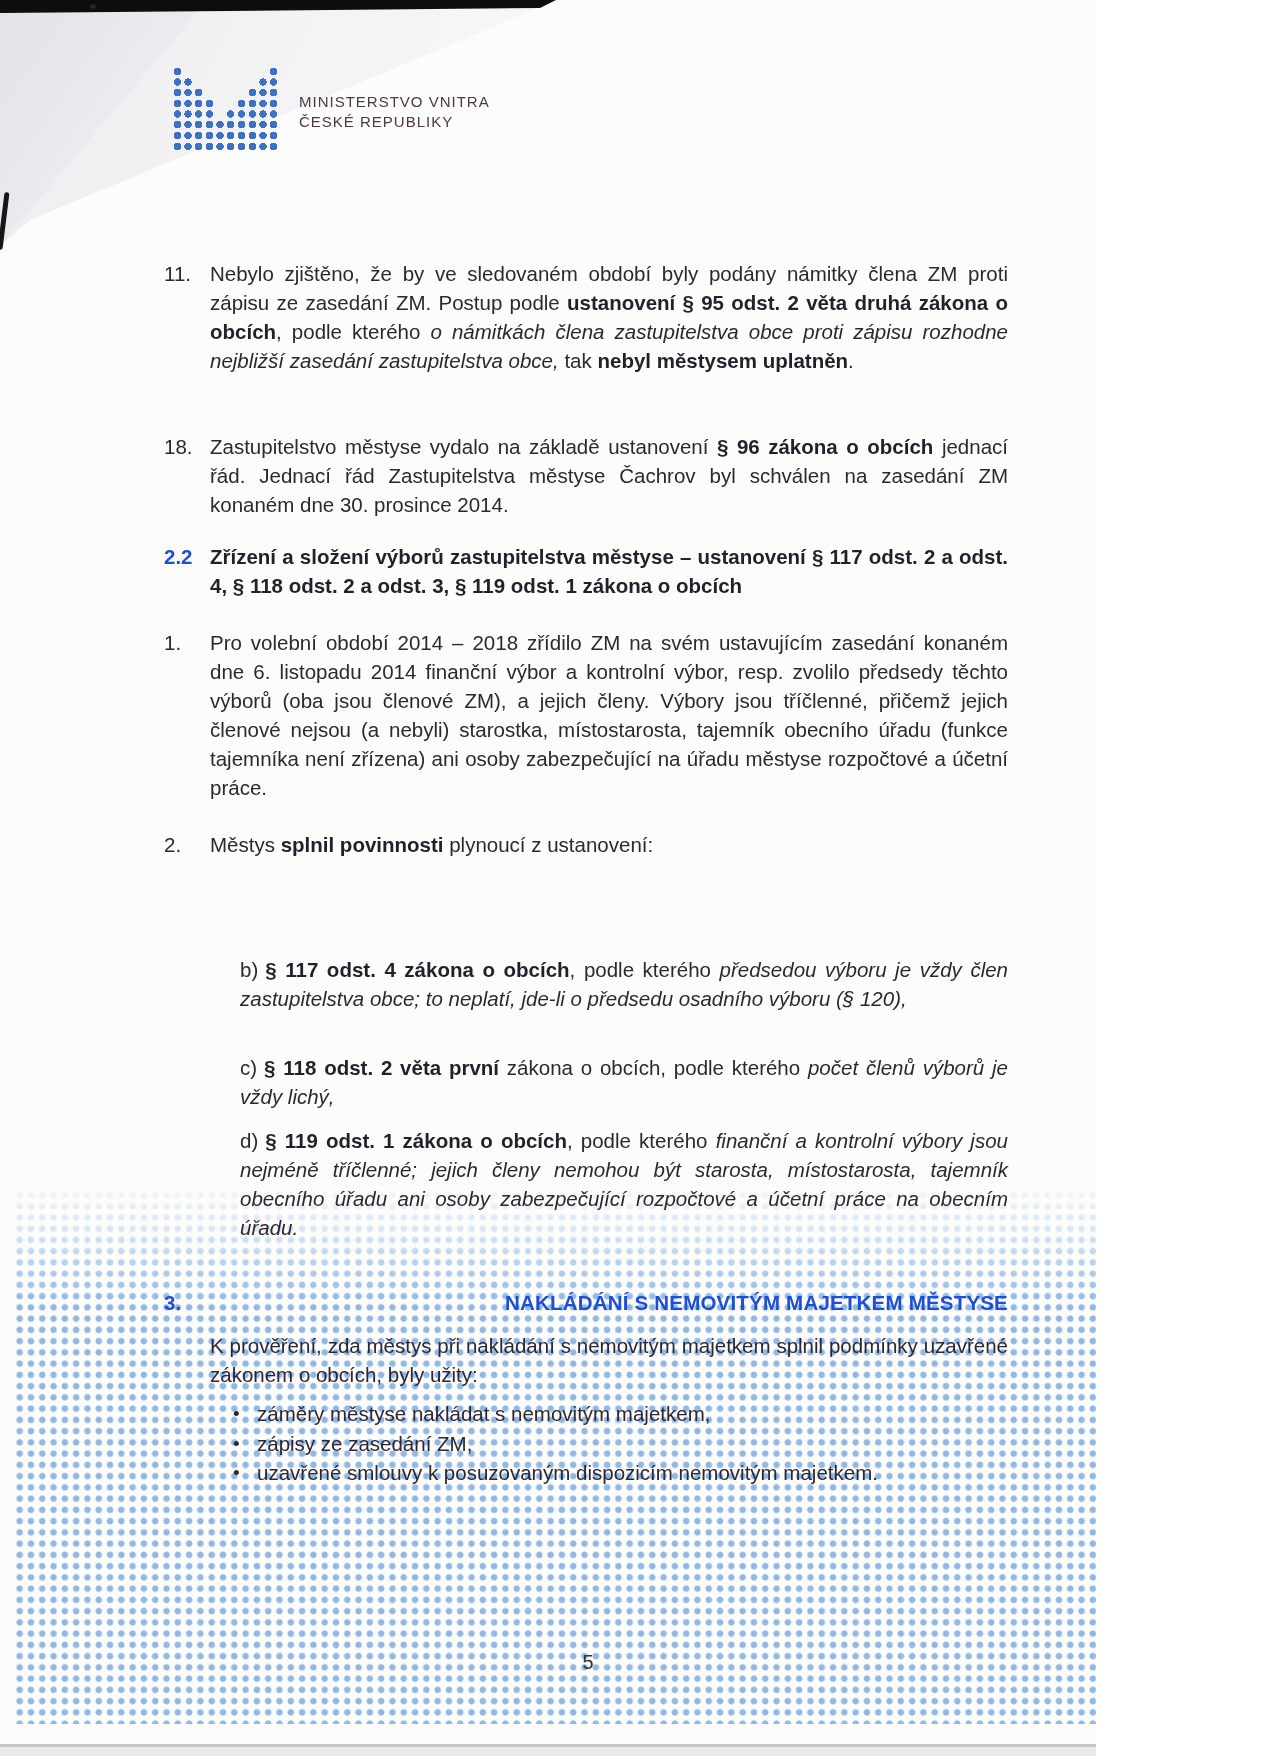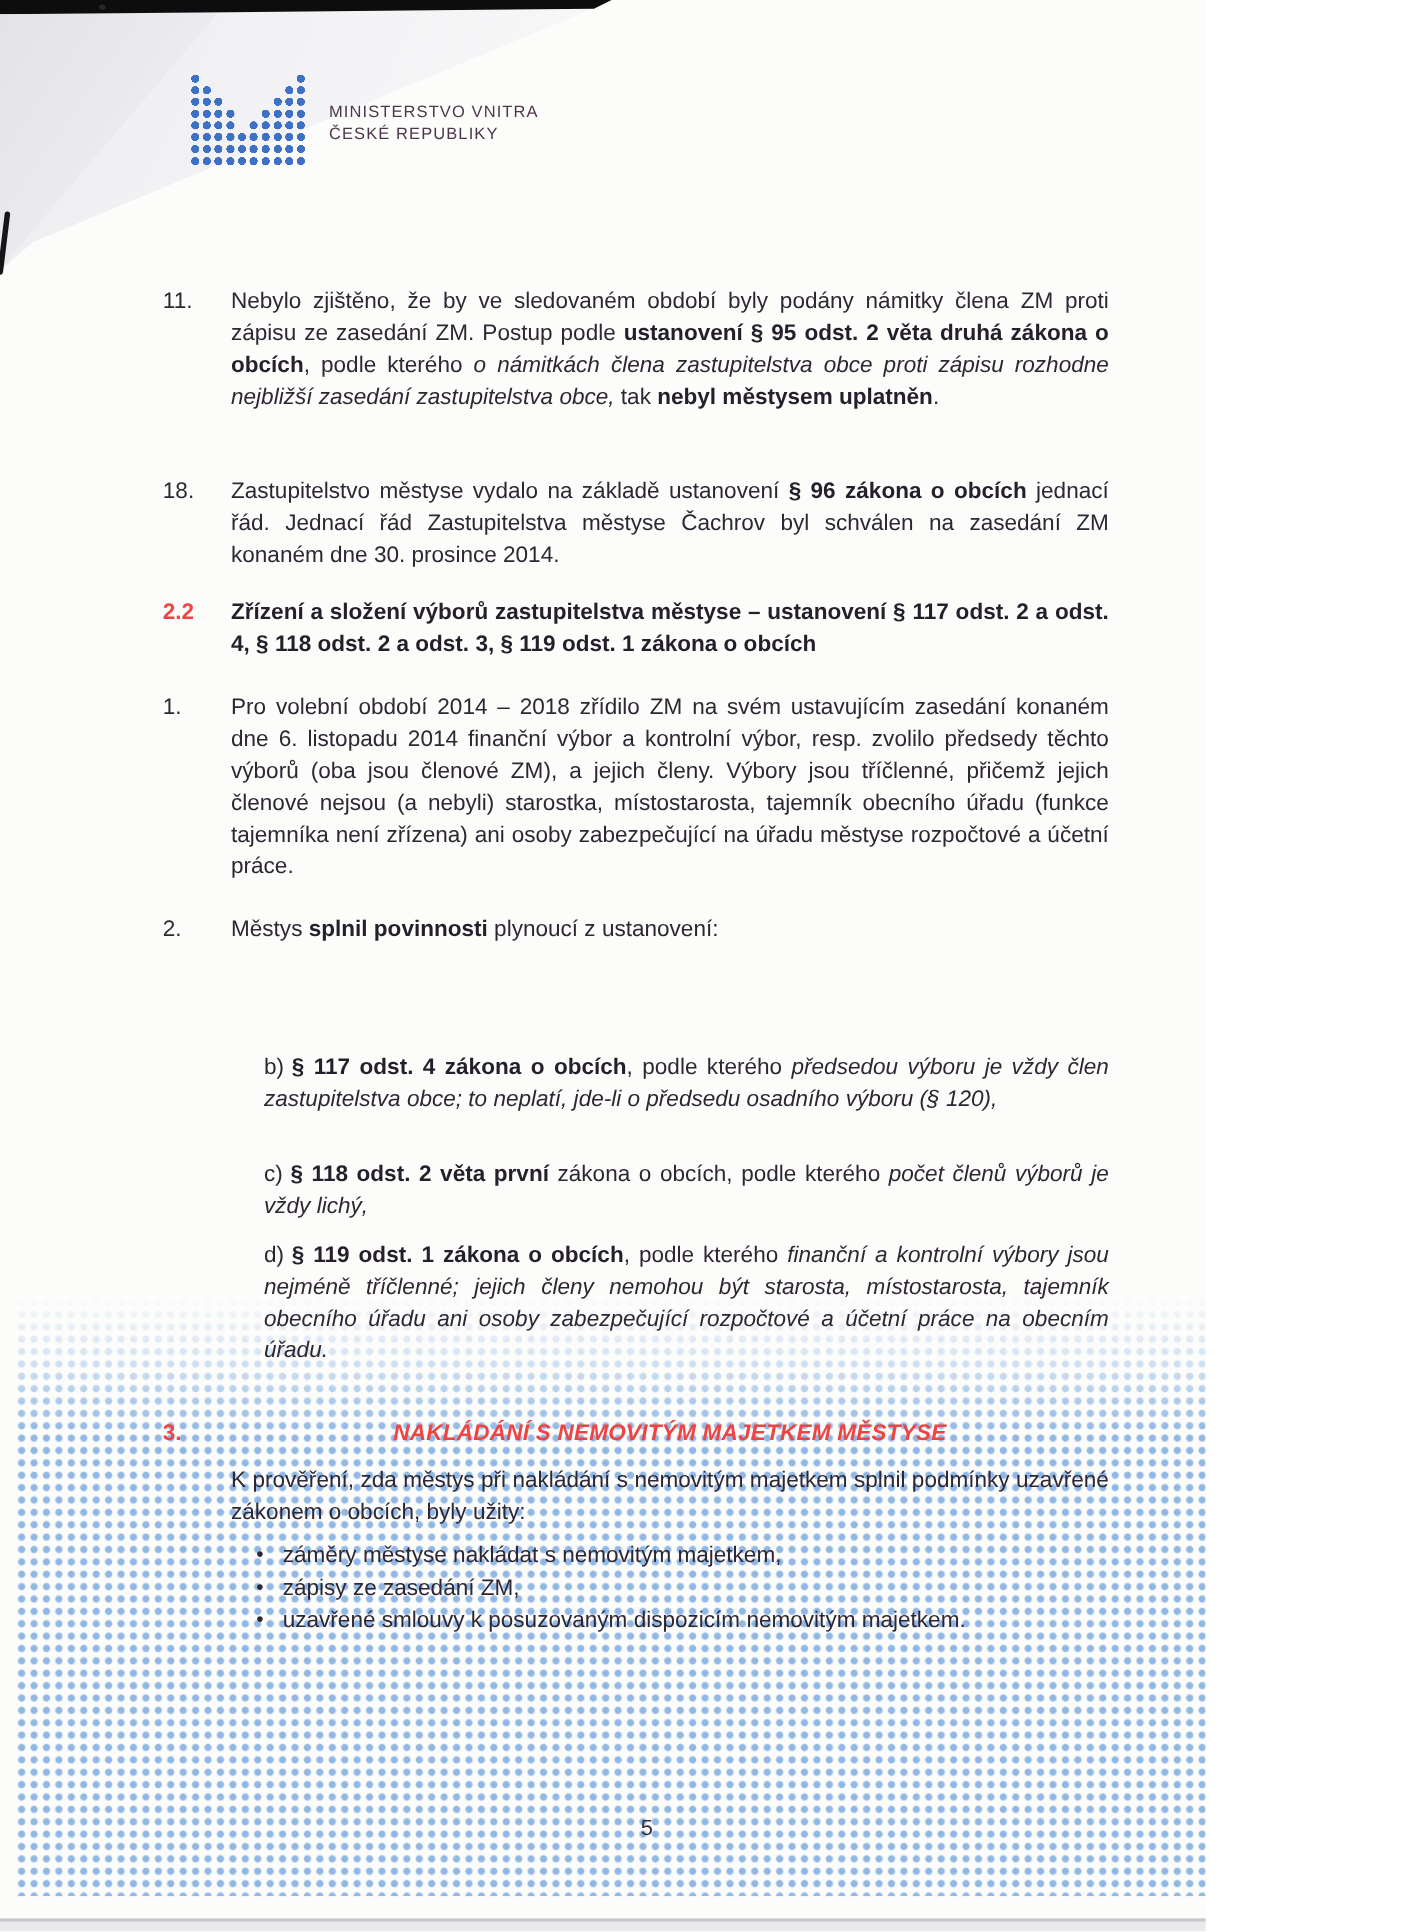--- a/index.html
+++ b/index.html
@@ -45,28 +45,28 @@
   
   .logo-dots{position:absolute;left:172px;top:66px;z-index:2;line-height:0;}
   .dotrow{height:10.7px;white-space:nowrap;}
   .dcell{display:inline-block;width:10.7px;height:10.7px;}
   .dcell.on{background:radial-gradient(circle,#3e71c5 3.6px,rgba(62,113,197,0) 3.8px);}
   .logo-text{position:absolute;left:299px;top:92px;z-index:2;color:#4c374b;
     font-size:15px;letter-spacing:1px;line-height:20px;font-weight:500;white-space:nowrap;}
   
   .blk{position:absolute;z-index:2;font-size:20.5px;line-height:29px;}
   .para{left:148px;width:860px;}
-  .pnum{position:absolute;left:0;top:0;text-align:right;}
+  .pnum{position:absolute;left:16px;top:0;text-align:right;}
   .pbody{margin-left:62px;text-align:justify;}
   .sub{left:240px;width:768px;text-align:justify;}
   .sublabel{margin-right:7px;}
   .run-b{font-weight:700;color:#251f2b;}
   .run-i{font-style:italic;}
-  .h-bold{font-weight:700;color:#ef4444;}
-  .h3 .pbody{text-align:center;letter-spacing:0.2px;font-style:italic;}
+  .h-bold{font-weight:700;color:#1d4ed8;}
+  .h3 .pbody{text-align:right;letter-spacing:0.2px;}
   .bullets{left:233px;width:780px;}
   .brow{display:flex;margin-bottom:0.5px;}
   .bdot{width:24px;flex:0 0 24px;font-size:19px;}
   .pageno{left:553px;top:1648px;width:70px;text-align:center;font-size:20px;color:#35303b;}
 </style>
 </head>
 <body>
 
 <div class="page">
 

